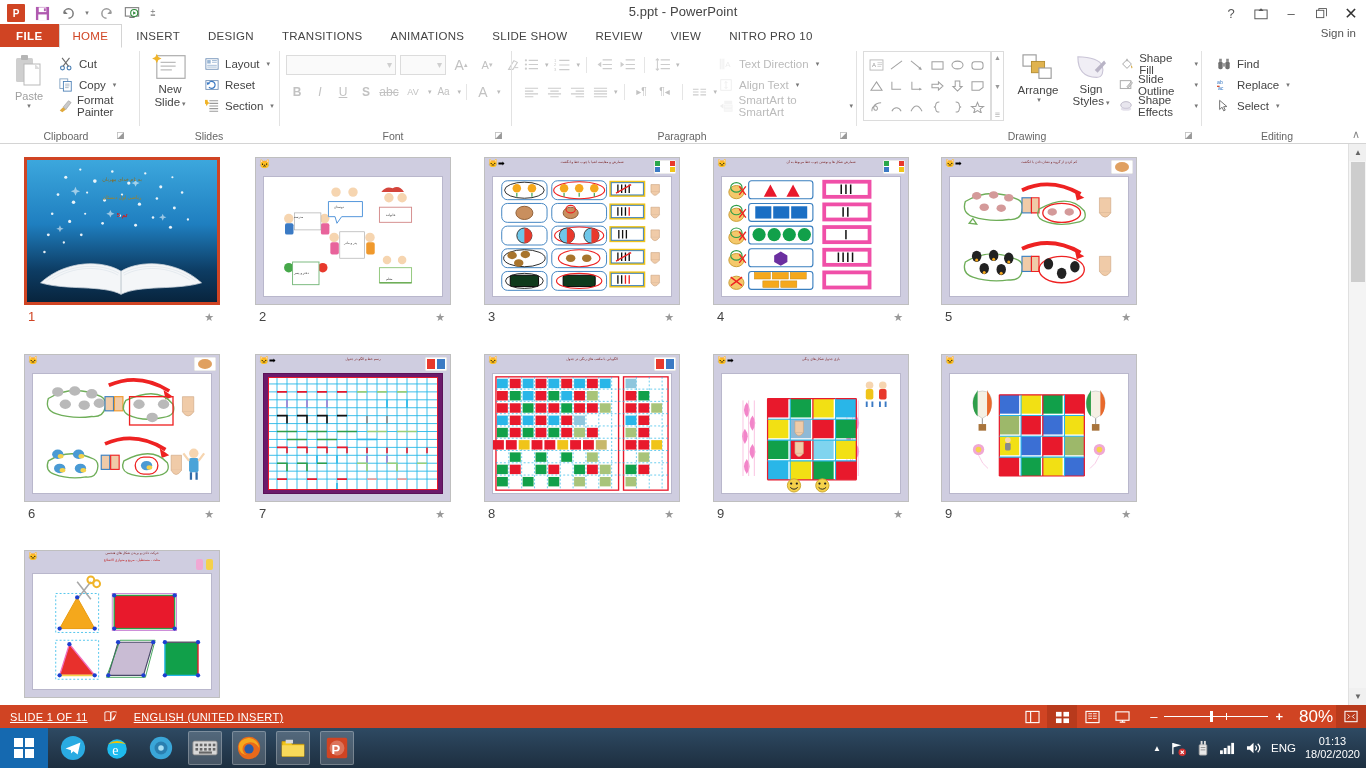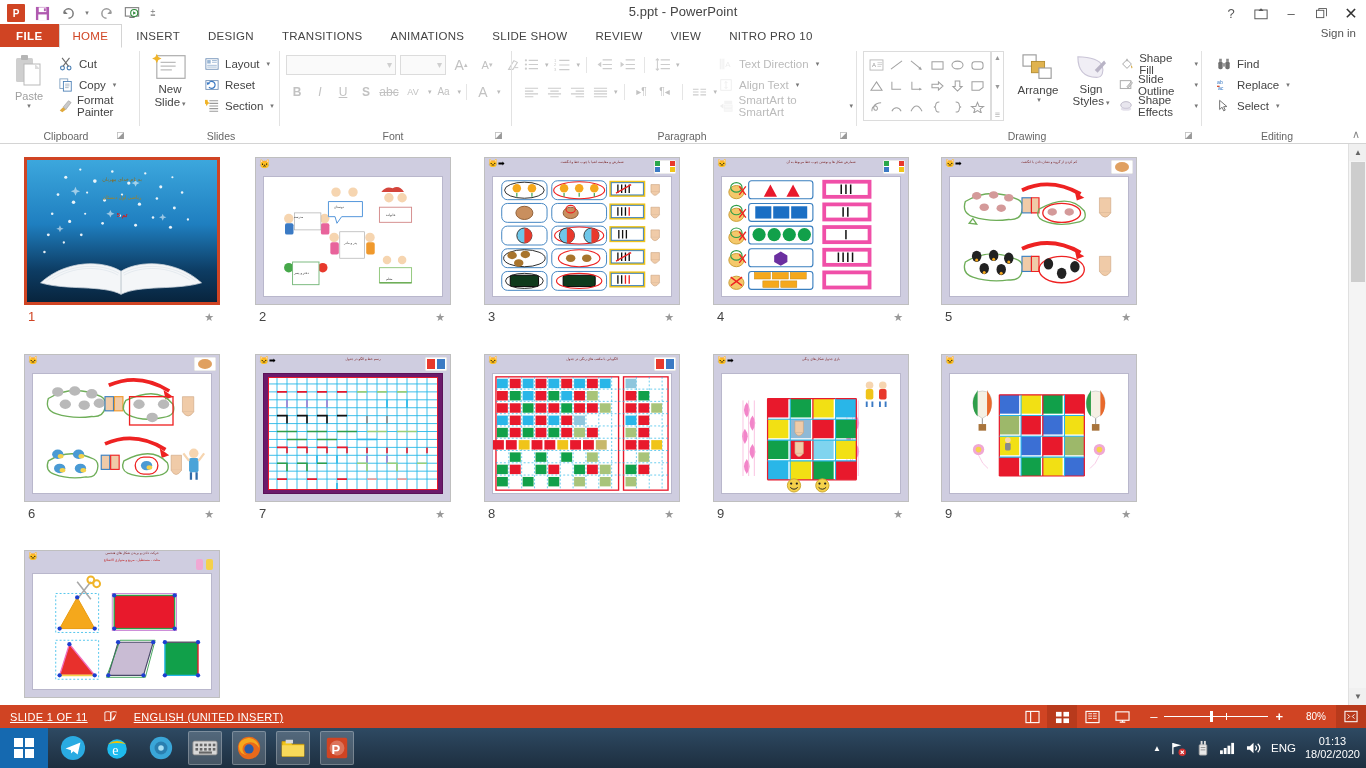--- a/index.html
+++ b/index.html
@@ -191,21 +191,21 @@
   .sb-right { position: absolute; right: 0; top: 0; height: 23px; display: flex; align-items: center; }
   .sb-viewbtn {
     width: 30px; height: 23px; display: flex; align-items: center; justify-content: center;
     font-size: 12px; color: #fff;
   }
   .sb-viewbtn.on { background: #b83a1c; }
   .zoom-slider { display: flex; align-items: center; gap: 0; padding: 0 6px; }
   .zs-track { width: 104px; height: 1px; background: #fff; position: relative; }
   .zs-knob { position: absolute; left: 46px; top: -5px; width: 3px; height: 11px; background: #fff; }
   .zs-mid { position: absolute; left: 62px; top: -3px; width: 1px; height: 7px; background: #fff; }
-  .zoom-pct { width: 40px; text-align: center; font-size: 10px; }
+  .zoom-pct { width: 40px; text-align: center; font-size: 17px; }
 
   
   .desktop {
     position: absolute; left: 0; top: 728px; width: 1366px; height: 40px;
     background: linear-gradient(180deg,#2e4a63 0%, #24394d 60%, #1d2f40 100%);
   }
   .start-btn {
     position: absolute; left: 0; top: 0; width: 48px; height: 40px;
     background: #1569b0; display: flex; align-items: center; justify-content: center;
   }
@@ -386,21 +386,21 @@
             <svg width="14" height="14" viewBox="0 0 16 16">
                 <path d="M5 2h10M5 5h10M5 8h10M5 11h10M5 14h10" stroke="#9a9a9a" stroke-width="1.2"></path>
                 <path d="M2 1 l1.2 2.4 L5.6 4.6 L3.2 5.8 L2 8.2 L0.8 5.8 L-1.6 4.6" fill="#f0b429"></path>
                 <rect x="0" y="1" width="3" height="3" fill="#f0b429"></rect>
               </svg>
           </span>
           <span>Section</span>
           <span class="arrow-dn">▾</span>
         </div>
       </div>
-      <div class="glabel" style="left:12px;width:138px;">Slides</div>
+      <div class="glabel" style="left:0;width:138px;">Slides</div>
       <div class="gsep"></div>
     </div>
 
     <div class="rgroup" style="left:280px; width:232px;">
       <div style="position:absolute; left:6px; top:7px; display:flex; align-items:center; gap:4px;">
         <div class="combo" style="width:110px;">
           <span class="dis"></span>
           <span style="margin-left:auto;">▾</span>
         </div>
         <div class="combo" style="width:46px;">

